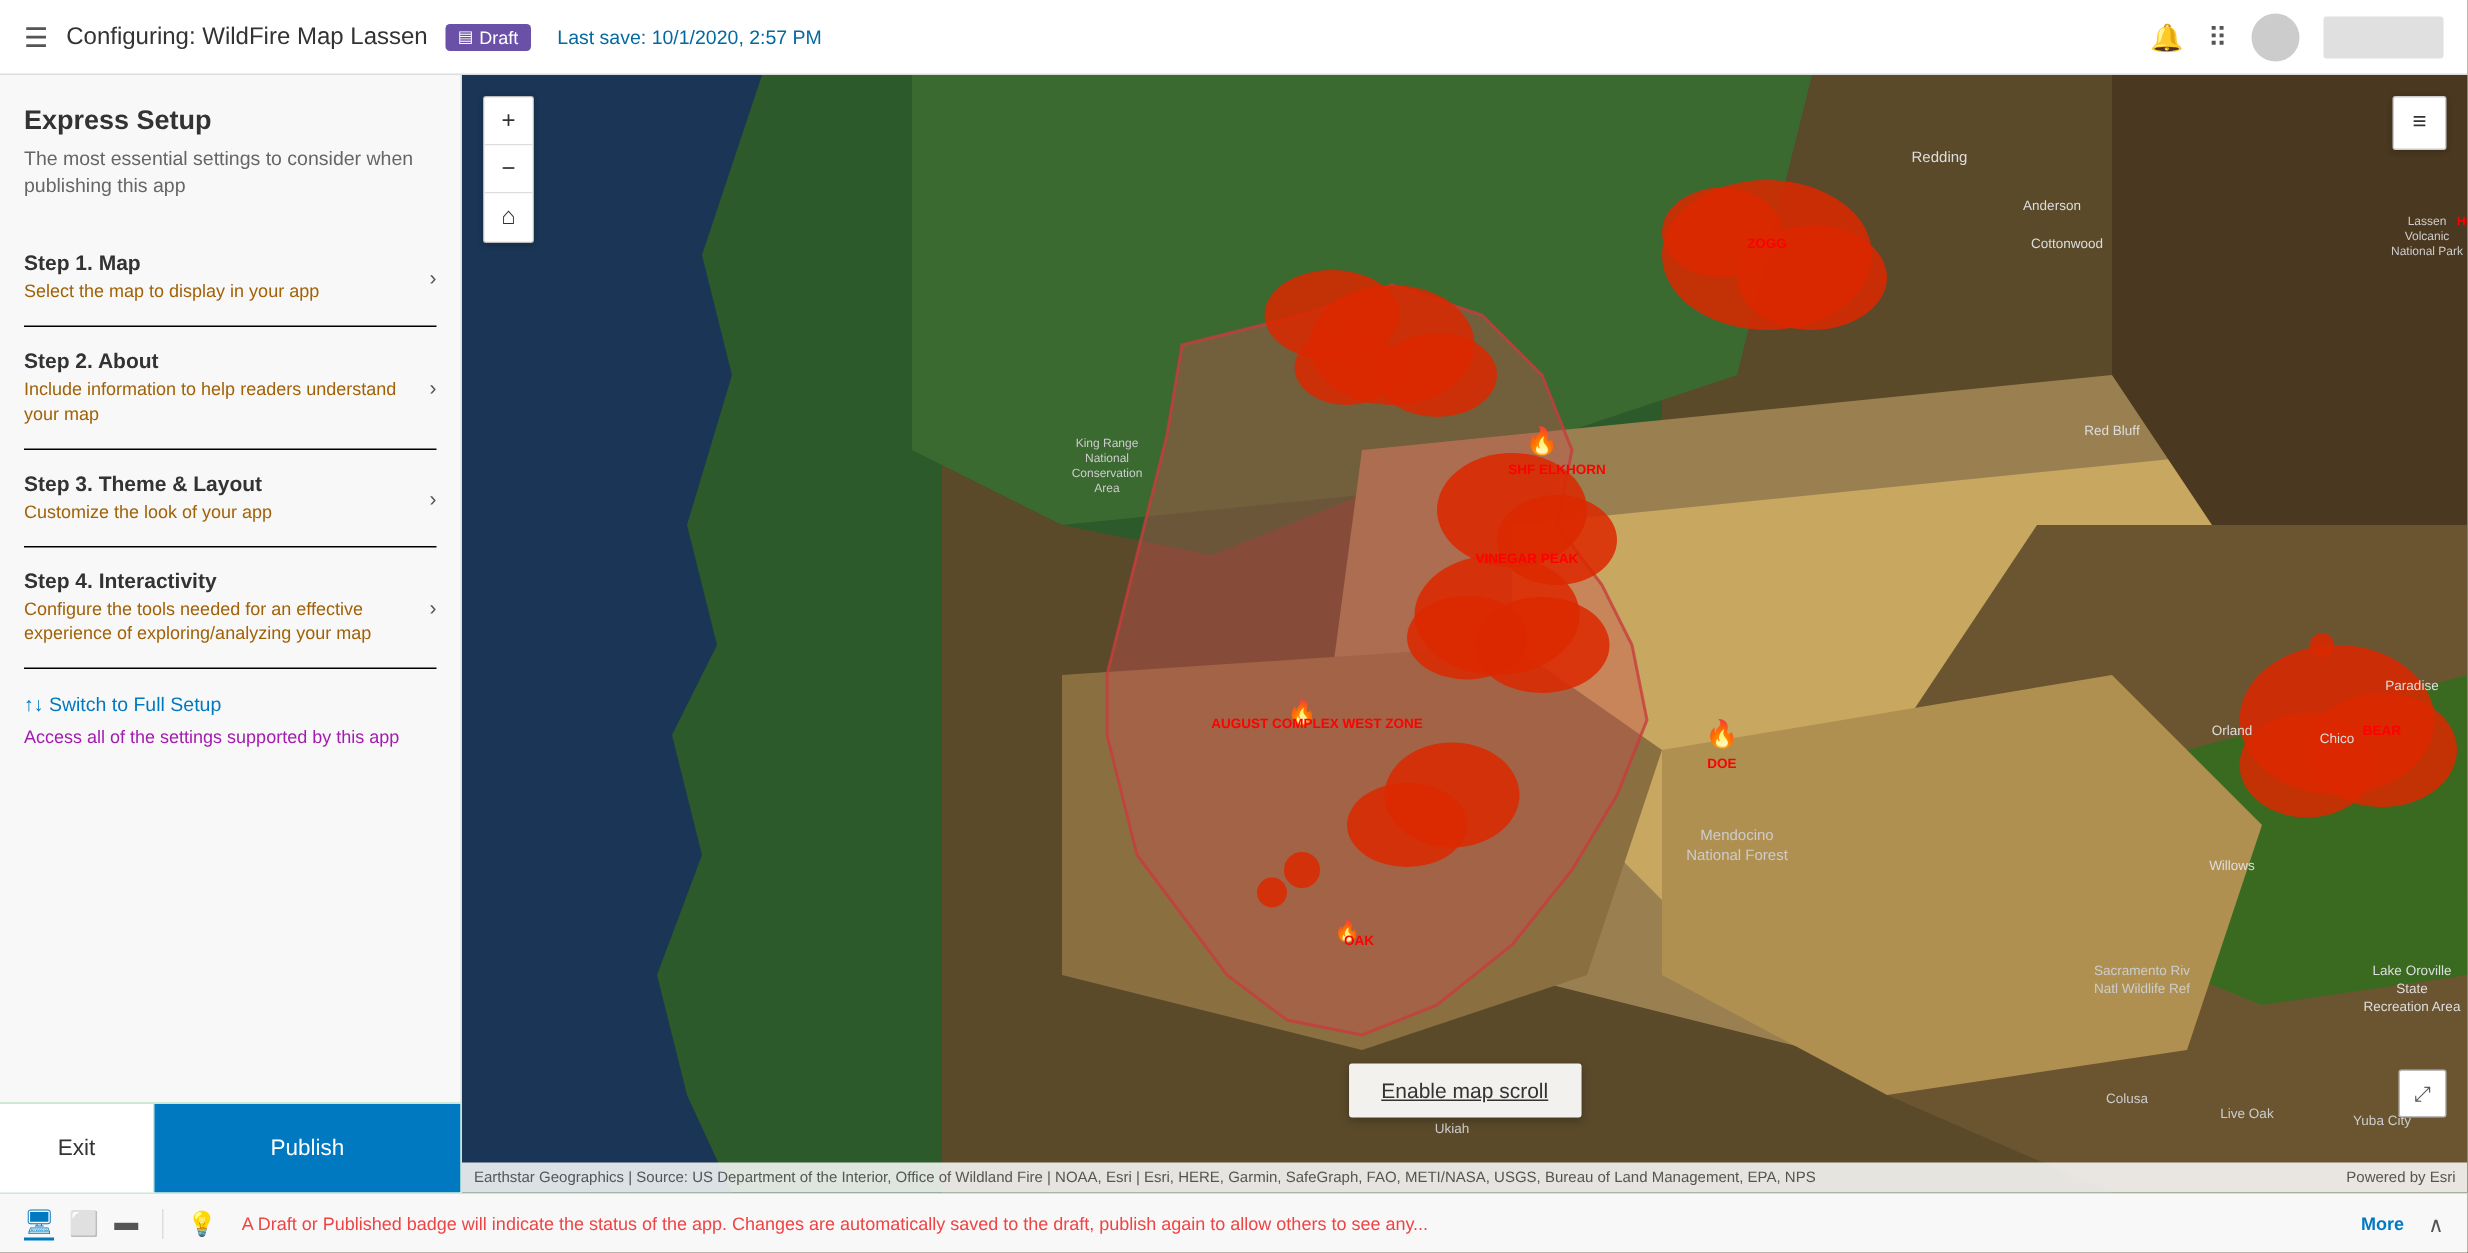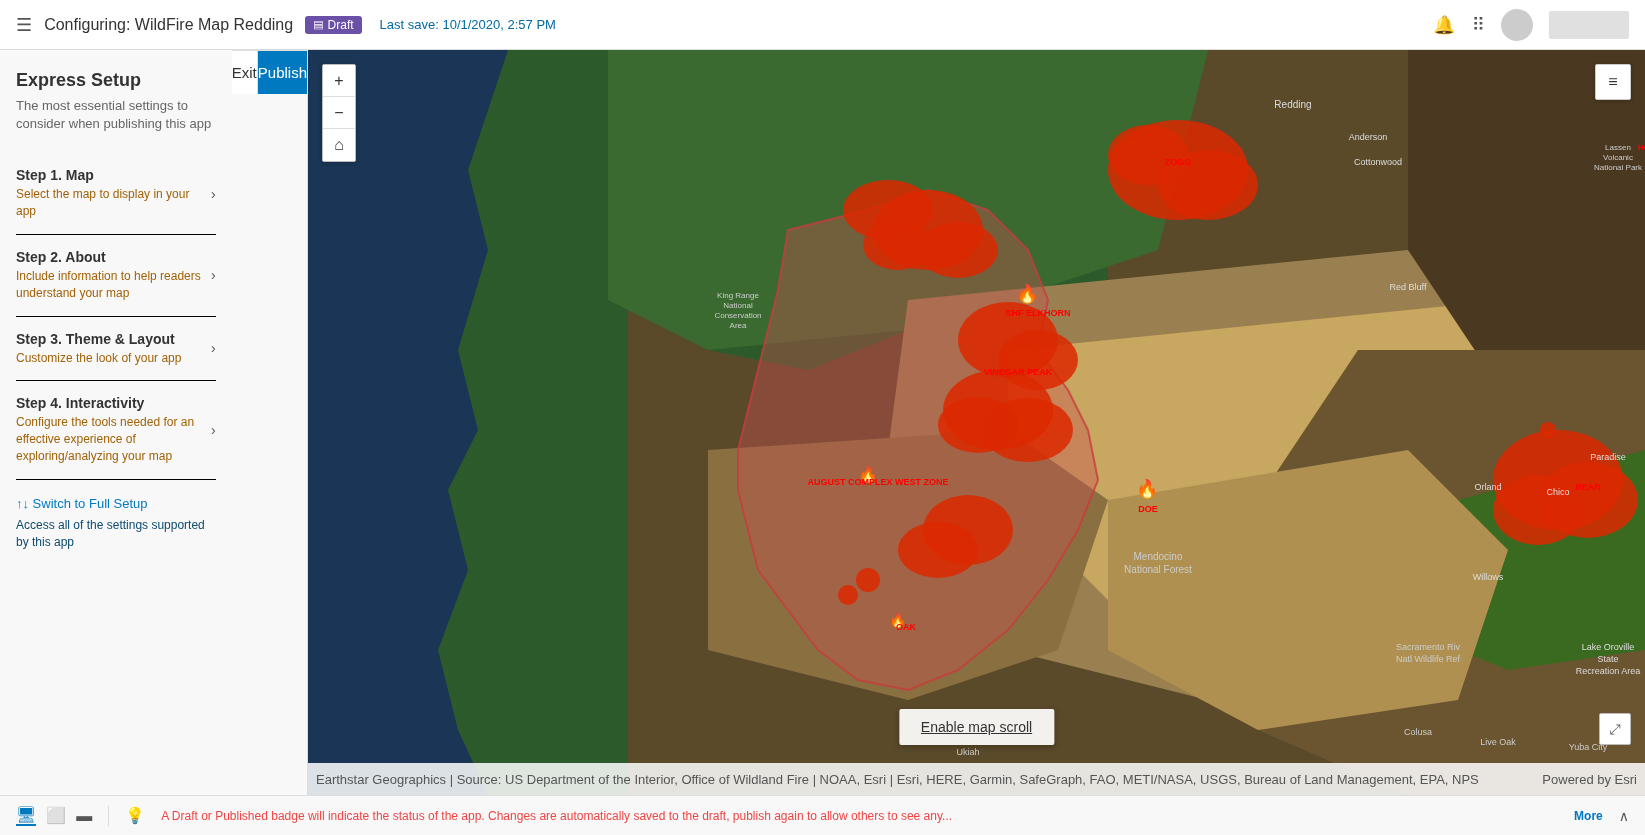--- a/index.html
+++ b/index.html
@@ -24,44 +24,44 @@
     .topbar-icon { font-size: 18px; color: #555; cursor: pointer; }
     .avatar { width: 32px; height: 32px; border-radius: 50%; background: #ccc; }
 
     
     .main-layout { display: flex; height: calc(835px - 50px - 40px); }
 
     
     .sidebar {
       width: 308px; min-width: 308px;
       background: #f8f8f8; border-right: 1px solid #ddd;
-      display: flex; flex-direction: row;
+      display: flex; flex-direction: column;
       overflow: hidden;
     }
     .sidebar-content { flex: 1; overflow-y: auto; padding: 20px 16px 0 16px; }
     .express-setup-title { font-size: 18px; font-weight: 600; color: #333; margin-bottom: 6px; }
     .express-setup-desc { font-size: 13px; color: #666; margin-bottom: 20px; line-height: 1.4; }
 
     .step-item {
       display: flex; align-items: center; justify-content: space-between;
       padding: 14px 0; border-bottom: 1px solid #000000; cursor: pointer;
     }
     .step-item:first-of-type { border-top: 1px solid #ddd; }
     .step-text {}
     .step-title { font-size: 14px; font-weight: 600; color: #333; margin-bottom: 3px; }
     .step-desc { font-size: 12px; color: #a16207; line-height: 1.4; }
     .step-chevron { color: #555; font-size: 14px; flex-shrink: 0; }
 
     .switch-section { padding: 16px 0 8px 0; }
     .switch-link { color: #0079c1; font-size: 13px; font-weight: 400; cursor: pointer; text-decoration: none; display: flex; align-items: center; gap: 4px; margin-bottom: 6px; }
-    .switch-desc { font-size: 12px; color: #0c4a6e; line-height: 1.4; }
+    .switch-desc { font-size: 12px; color: #a21caf; line-height: 1.4; }
 
     
     .bottom-buttons {
-      height: 44px; display: flex; border-top: 1px solid #ddd;
+      height: 60px; display: flex; border-top: 1px solid #ddd;
       background: #86efac;
     }
     .btn-exit {
       flex: 1; border: none; background: #fff; color: #333;
       font-size: 15px; font-weight: 500; cursor: pointer;
       border-right: 1px solid #ddd;
     }
     .btn-publish {
       flex: 2; border: none; background: #0079c1; color: #fff;
       font-size: 15px; font-weight: 400; cursor: pointer;
@@ -118,23 +118,23 @@
       width: 32px; height: 32px; background: #fff;
       border: 1px solid #bbb; border-radius: 2px;
       display: flex; align-items: center; justify-content: center;
       cursor: pointer; font-size: 14px; color: #555;
     }
 
     
     .map-attribution {
       position: absolute; bottom: 0; left: 0; right: 0;
       background: rgba(255,255,255,0.85);
-      font-size: 13px; color: #555; padding: 3px 8px;
+      font-size: 10px; color: #555; padding: 3px 8px;
       display: flex; justify-content: space-between;
-      height: 32px; align-items: center;
+      height: 20px; align-items: center;
     }
 
     
     .status-bar {
       height: 40px; background: #f8f8f8; border-top: 1px solid #ddd;
       display: flex; align-items: center; padding: 0 16px; gap: 16px;
       font-size: 12px; color: #555;
     }
     .device-icons { display: flex; gap: 10px; align-items: center; }
     .device-icon { font-size: 16px; color: #555; cursor: pointer; }
@@ -143,21 +143,21 @@
     .lightbulb-icon { font-size: 16px; color: #aaa; }
     .status-text { font-size: 12px; color: #ef4444; flex: 1; }
     .status-more { color: #0079c1; cursor: pointer; font-weight: 600; text-align: center; }
     .status-collapse { font-size: 14px; color: #555; cursor: pointer; }
   </style>
 </head>
 <body>
 
 <div class="topbar">
   <span class="topbar-icon">☰</span>
-  <span class="topbar-title">Configuring: WildFire Map Redding</span>
+  <span class="topbar-title">Configuring: WildFire Map Lassen</span>
   <span class="draft-badge">
     <span class="draft-badge-icon">▤</span>
     <span>Draft</span>
   </span>
   <span class="last-save">Last save: 10/1/2020, 2:57 PM</span>
   <div class="topbar-spacer"></div>
   <div class="topbar-icons">
     <span class="topbar-icon">🔔</span>
     <span class="topbar-icon">⠿</span>
     <div class="avatar"></div>

